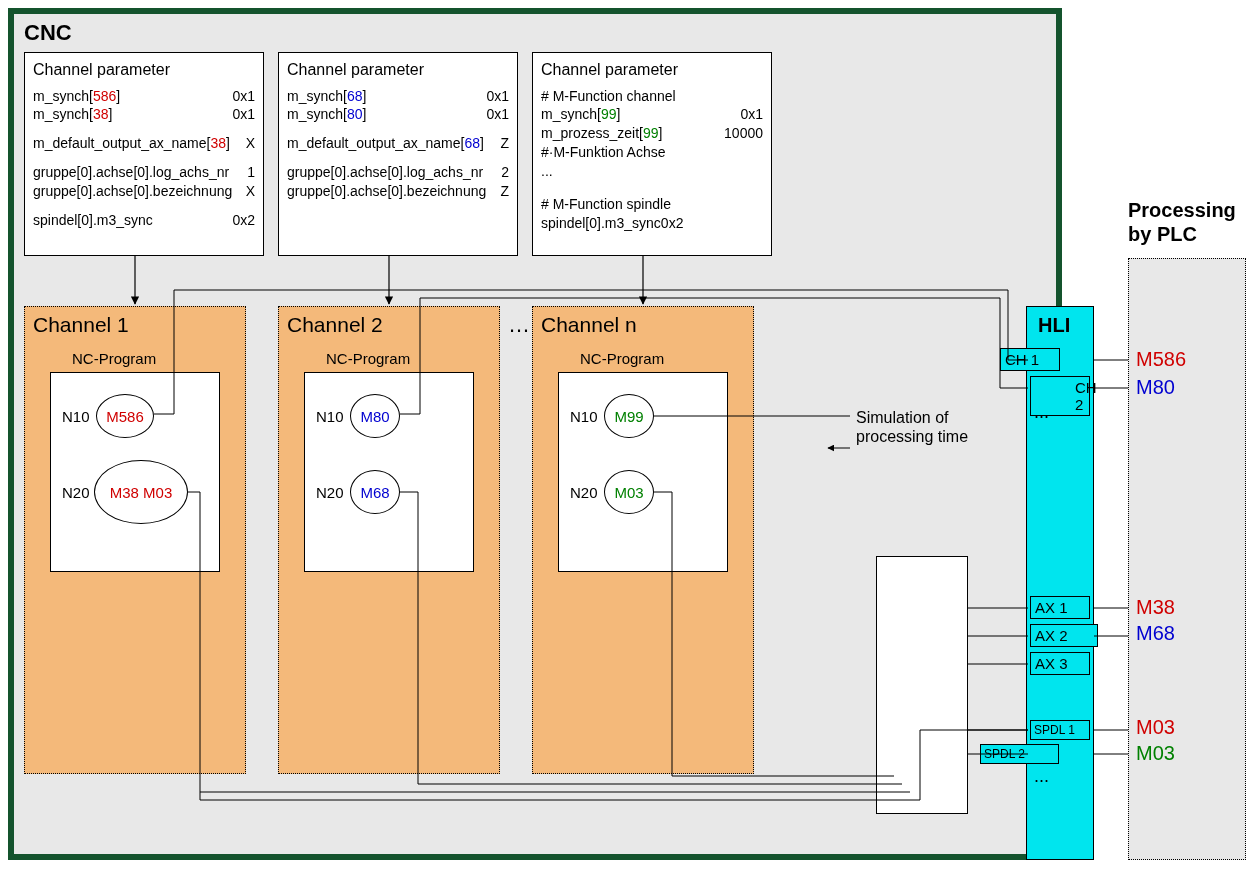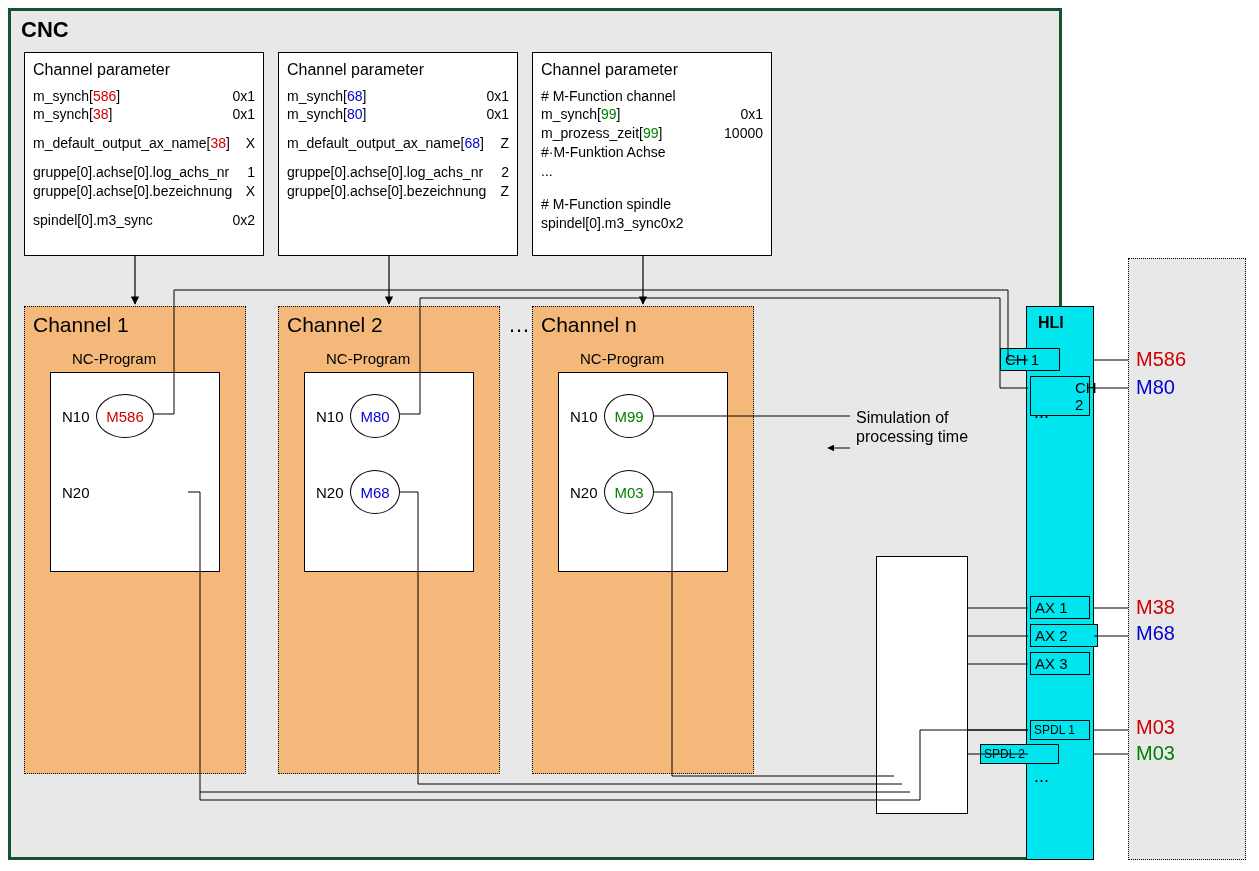--- a/index.html
+++ b/index.html
@@ -1,21 +1,21 @@
 <!DOCTYPE html>
 <html><head>
 <meta charset="utf-8">
 <style>
   * { box-sizing: border-box; margin: 0; padding: 0; }
   body { font-family: Arial, sans-serif; background: #fff; }
   .canvas { position: relative; width: 1259px; height: 871px; }
 
   .cnc-box {
     position: absolute; left: 8px; top: 8px; width: 1054px; height: 852px;
-    border: 3px solid #14532d; background: #e8e8e8;
+    border: 6px solid #14532d; background: #e8e8e8;
   }
   .cnc-title { position: absolute; left: 10px; top: 6px; font-weight: bold; font-size: 22px; }
 
   .param-box {
     position: absolute; background: #fff; border: 1px solid #000;
     padding: 6px 8px; font-size: 14px; line-height: 1.35;
   }
   .param-title { font-size: 16px; margin-bottom: 6px; }
   .index-red { color: #d00000; }
   .index-blue { color: #0000d0; }
@@ -34,21 +34,21 @@
 
   .mcircle {
     position: absolute; background: #fff; border: 1px solid #000; border-radius: 50%;
     display: flex; align-items: center; justify-content: center; font-size: 15px;
   }
   .nlabel { position: absolute; font-size: 15px; }
 
   .hli-box {
     position: absolute; background: #00e5ee; border: 1px solid #000;
   }
-  .hli-title { position: absolute; font-weight: bold; font-size: 16px; }
+  .hli-title { position: absolute; font-weight: bold; font-size: 20px; }
   .hli-cell {
     position: absolute; border: 1px solid #000; background: #00e5ee;
     font-size: 15px; padding: 2px 4px;
   }
   .hli-cell.small { font-size: 12px; padding: 2px 3px; }
   .hli-dots { position: absolute; font-size: 18px; }
 
   .plc-box {
     position: absolute; border: 1px dotted #000; background: #e8e8e8;
   }
@@ -63,20 +63,23 @@
 
   .white-multiplex { position: absolute; background: #fff; border: 1px solid #000; }
 
   svg.wires { position: absolute; left: 0; top: 0; pointer-events: none; }
 </style>
 </head>
 <body>
 
 <div class="canvas">
 
+  <div class="plc-title" style="left:1128px; top:198px;">
+    <span>Processing</span><br><span>by PLC</span>
+  </div>
   <div class="plc-box" style="left:1128px; top:258px; width:118px; height:602px;"></div>
 
   <div class="cnc-box">
     <div class="cnc-title">CNC</div>
   </div>
 
   <div class="param-box" style="left:24px; top:52px; width:240px; height:204px;">
     <div class="param-title">Channel parameter</div>
     <div><span>m_synch[</span><span class="index-red">586</span><span>]</span><span style="float:right">0x1</span></div>
     <div><span>m_synch[</span><span class="index-red">38</span><span>]</span><span style="float:right">0x1</span></div>
@@ -123,20 +126,23 @@
     <div class="channel-title">Channel n</div>
   </div>
 
   <div class="nc-title" style="left:72px; top:350px;">NC-Program</div>
   <div class="nc-box" style="left:50px; top:372px; width:170px; height:200px;"></div>
   <div class="nlabel" style="left:62px; top:408px;">N10</div>
   <div class="mcircle" style="left:96px; top:394px; width:58px; height:44px;">
       <span class="red">M586</span>
     </div>
   <div class="nlabel" style="left:62px; top:484px;">N20</div>
+  <div class="mcircle" style="left:94px; top:460px; width:94px; height:64px;">
+      <span class="red">M38 M03</span>
+    </div>
 
   <div class="nc-title" style="left:326px; top:350px;">NC-Program</div>
   <div class="nc-box" style="left:304px; top:372px; width:170px; height:200px;"></div>
   <div class="nlabel" style="left:316px; top:408px;">N10</div>
   <div class="mcircle" style="left:350px; top:394px; width:50px; height:44px;">
       <span class="blue">M80</span>
     </div>
   <div class="nlabel" style="left:316px; top:484px;">N20</div>
   <div class="mcircle" style="left:350px; top:470px; width:50px; height:44px;">
       <span class="blue">M68</span>

